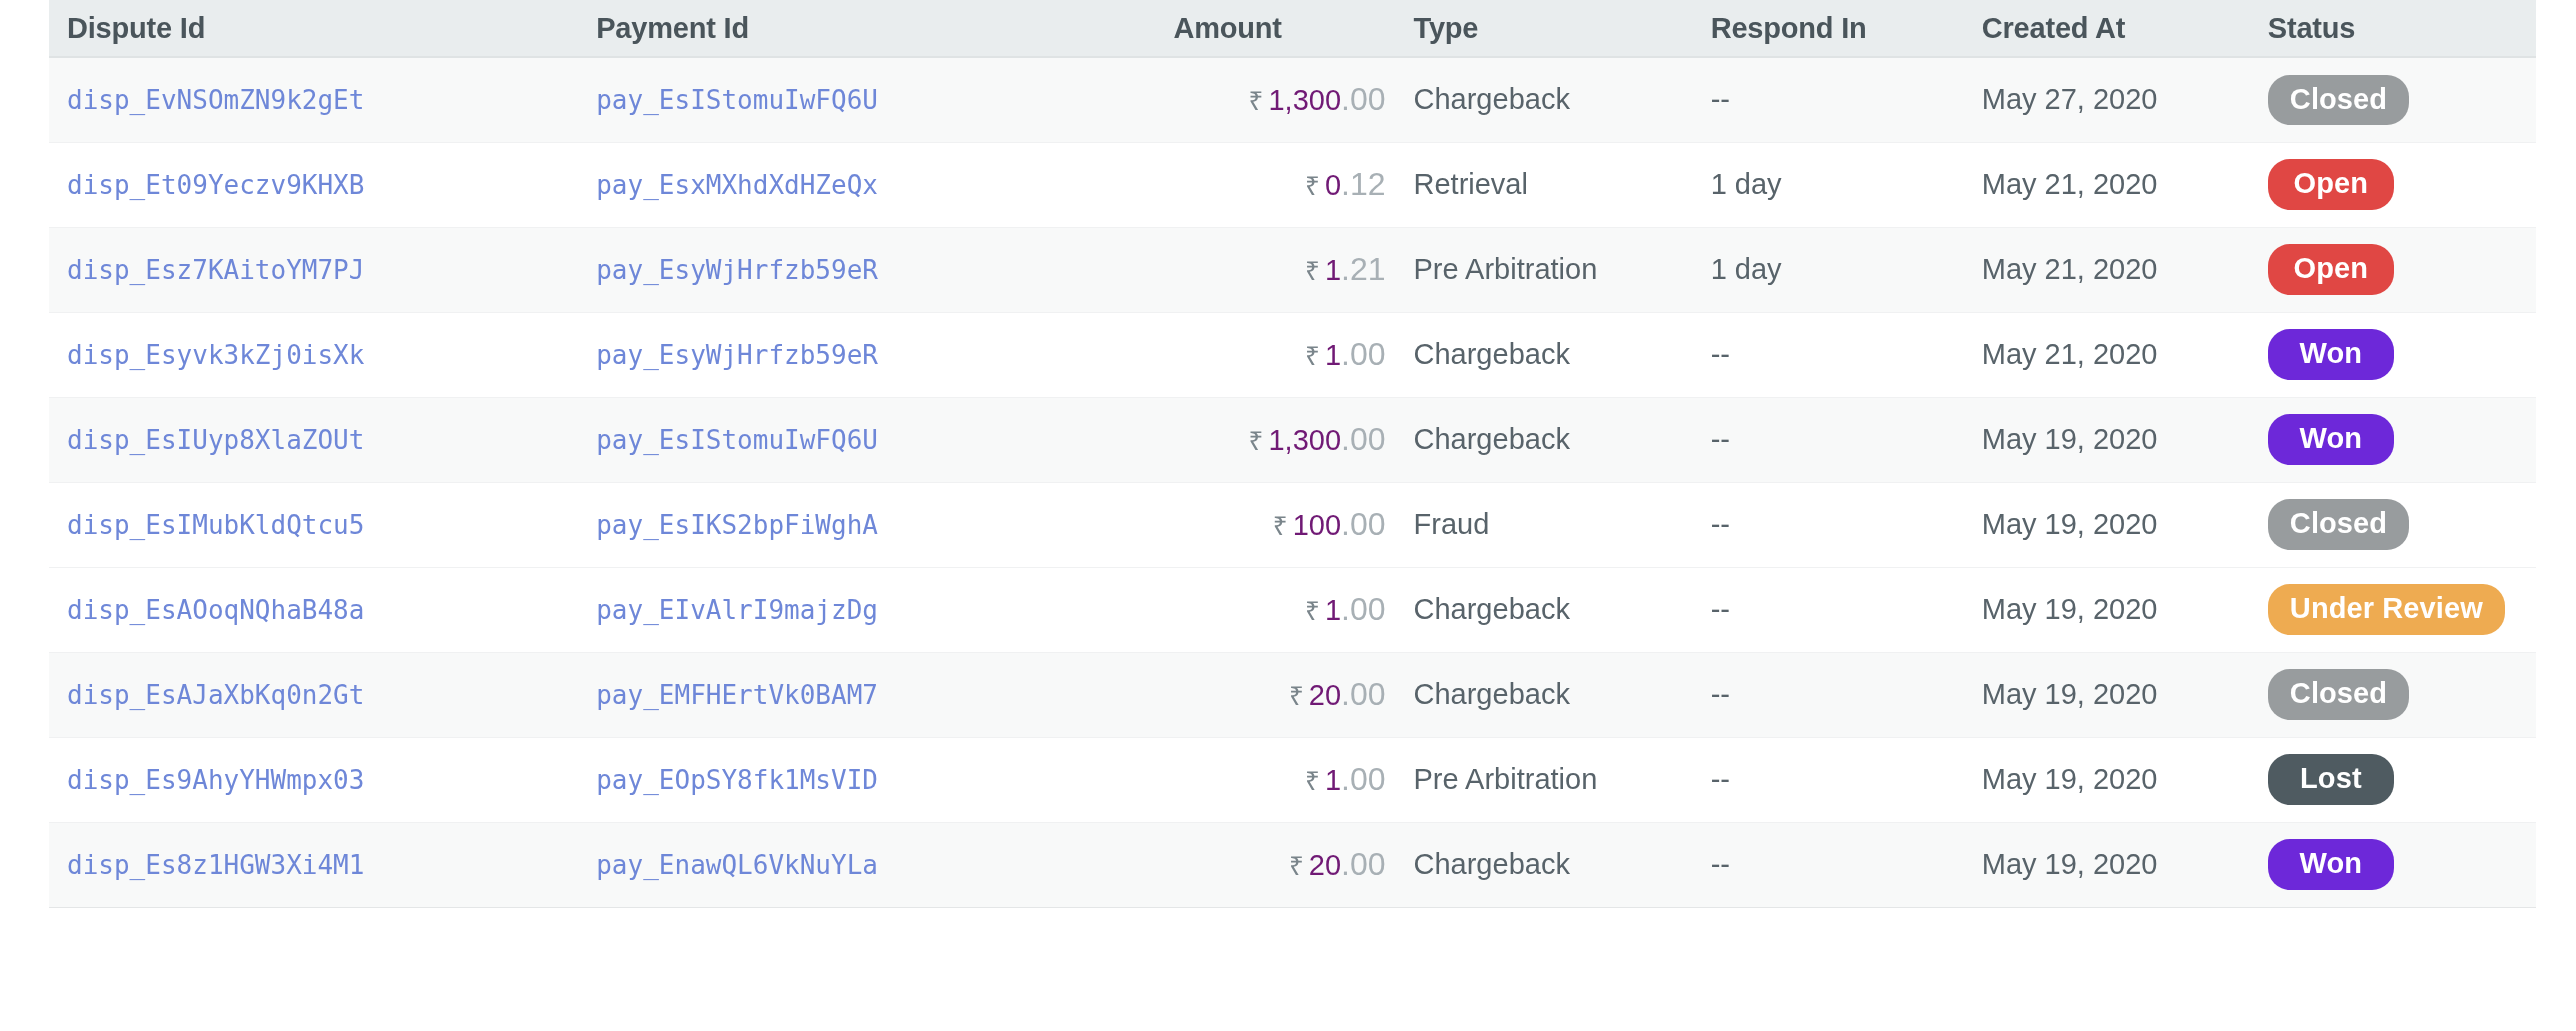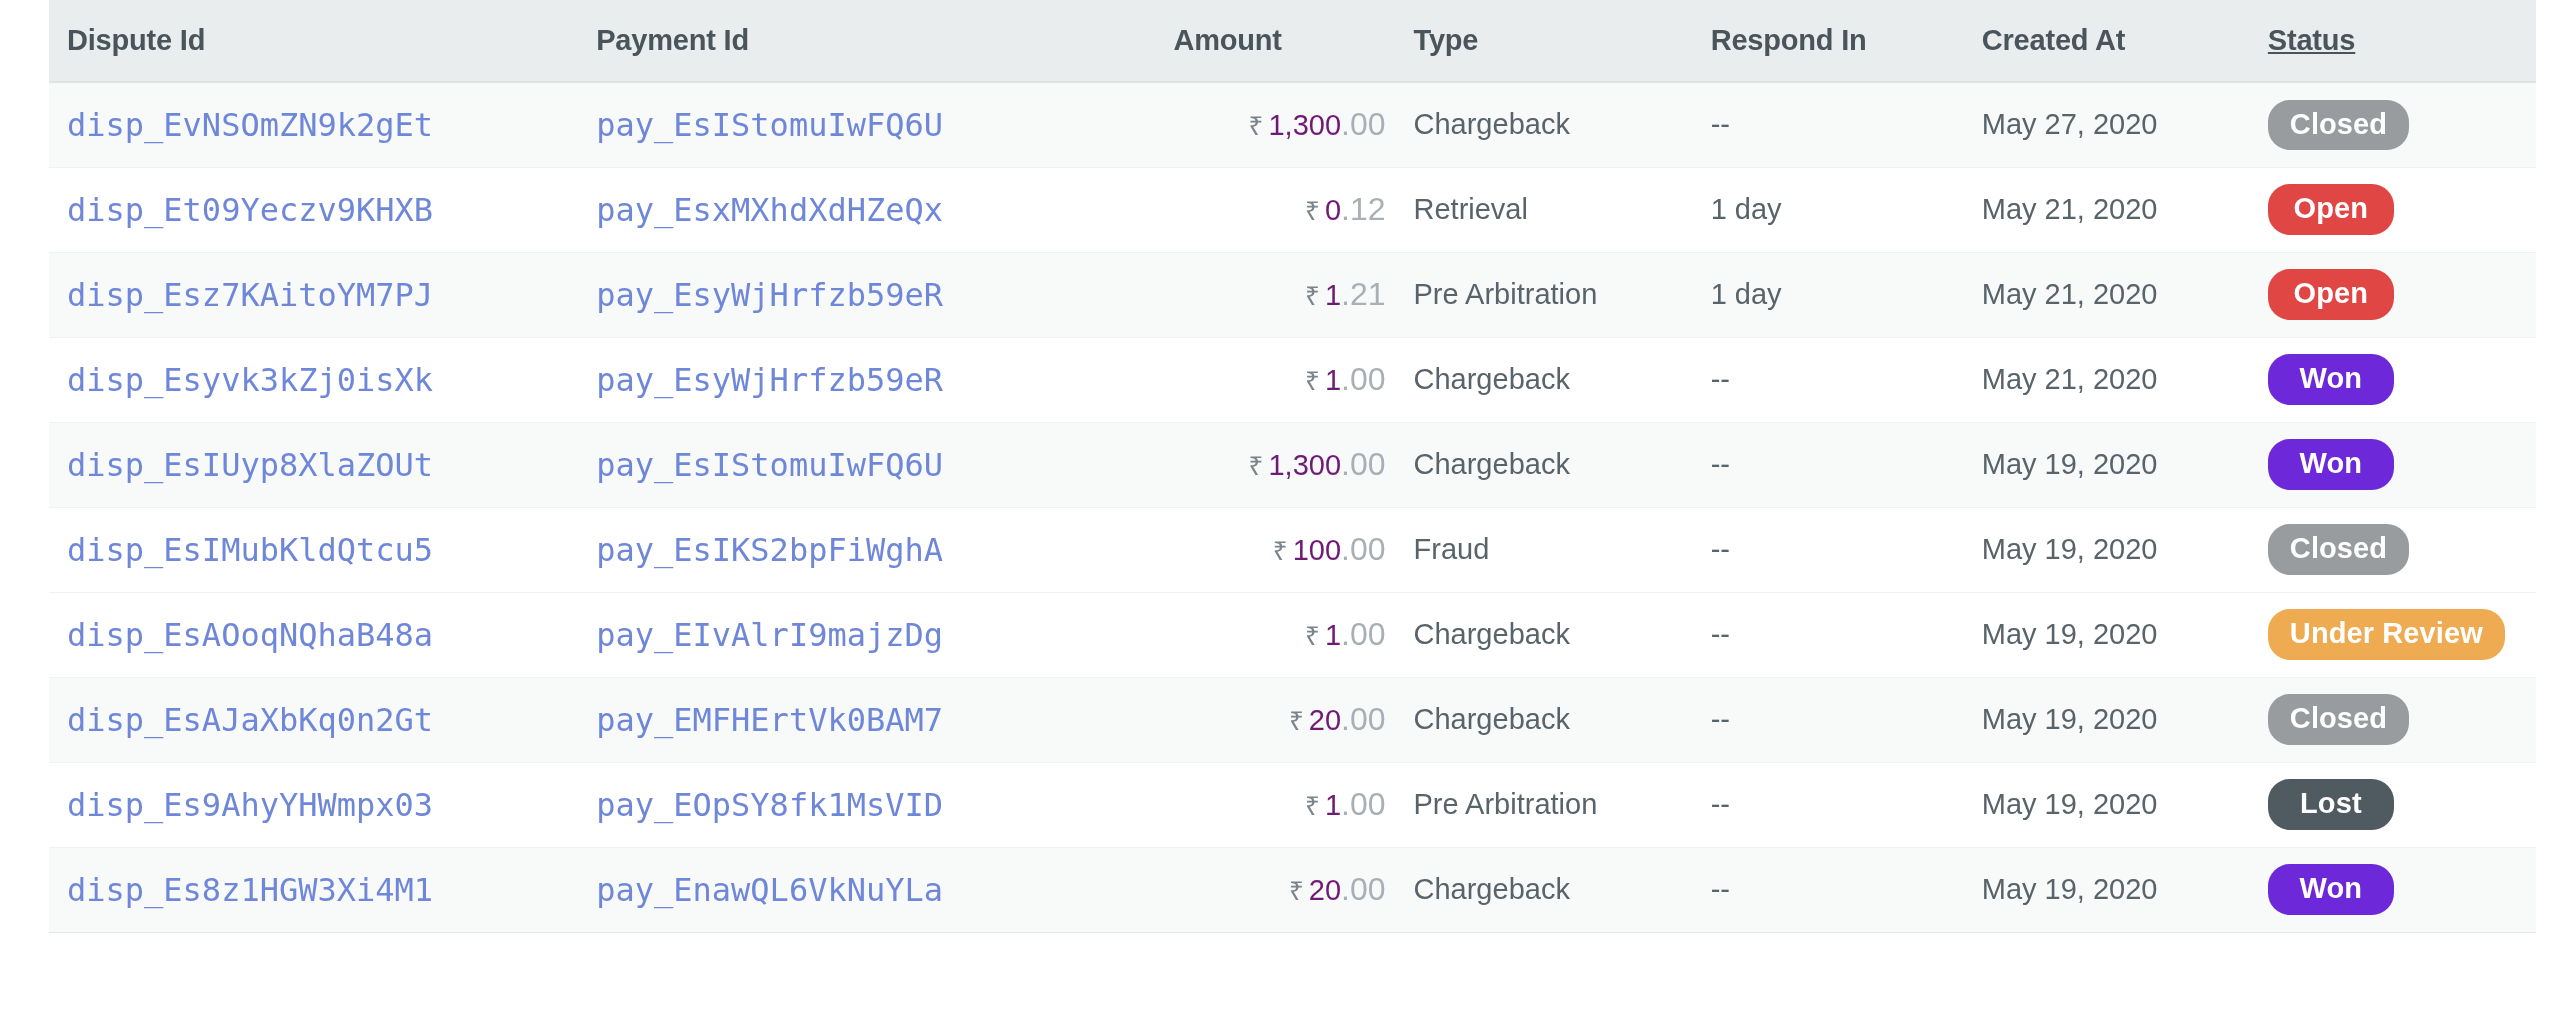--- a/index.html
+++ b/index.html
@@ -26,40 +26,40 @@
     table-layout: fixed;
     background: #ffffff;
   }
 
   
   .disputes-table thead tr {
     background: #e9edee;
   }
 
   .disputes-table thead th {
-    height: 82px;
+    height: 57px;
     padding: 0 0 0 0;
     font-size: 29px;
     font-weight: bold;
     color: #4a555b;
     text-align: left;
     vertical-align: middle;
     white-space: nowrap;
     border-bottom: 2px solid #dfe3e4;
     letter-spacing: -0.2px;
   }
 
   
   .col-dispute  { width: 547px; padding-left: 18px !important; }
   .col-payment  { width: 577px; }
   .col-amount   { width: 212px; text-align: right; }
   .col-type     { width: 325px; padding-left: 28px !important; }
   .col-respond  { width: 271px; }
   .col-created  { width: 286px; }
-  .col-status   { width: 268px; text-decoration: underline; }
+  .col-status   { width: 268px; }
 
   
   .disputes-table tbody tr {
     background: #ffffff;
   }
   .disputes-table tbody tr.alt {
     background: #f8f9f9;
   }
 
   .disputes-table tbody td {
@@ -71,21 +71,21 @@
     border-bottom: 1px solid #f0f1f2;
   }
 
   .disputes-table tbody tr:last-child td {
     border-bottom: 1px solid #e4e6e7;
   }
 
   
   .id-link {
     font-family: "DejaVu Sans Mono", monospace;
-    font-size: 32px;
+    font-size: 26px;
     color: #6e87d8;
     text-decoration: none;
     letter-spacing: 0px;
     cursor: pointer;
   }
 
   
   .amount-cell {
     text-align: right;
     padding-right: 0;

